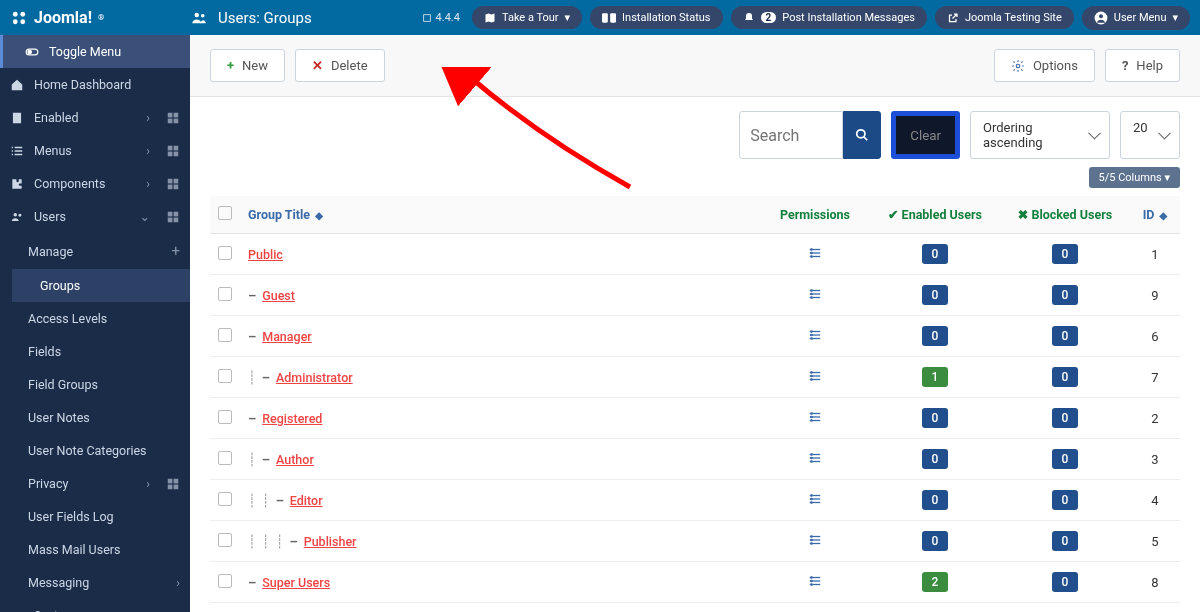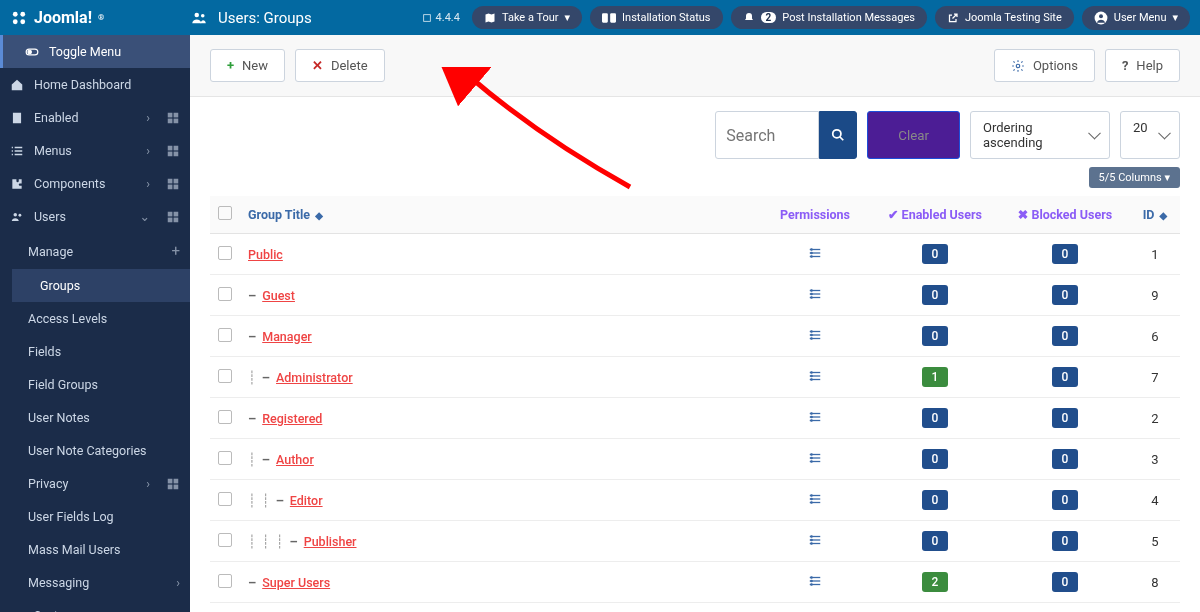--- a/index.html
+++ b/index.html
@@ -22,28 +22,28 @@
 .sidebar-sub { padding-left: 28px; }
 .main { flex: 1; background: #fff; display: flex; flex-direction: column; }
 .toolbar { background: #f8f8f8; border-bottom: 1px solid #e5e5e5; padding: 14px 20px; display: flex; gap: 10px; position: relative; }
 .btn { background: #fff; border: 1px solid #ccd4de; border-radius: 3px; padding: 8px 16px; font-size: 13px; display: flex; align-items: center; gap: 8px; cursor: pointer; color: #555; }
 .btn .plus { color: #2e9e3a; font-weight: bold; }
 .btn .x { color: #c52827; font-weight: bold; }
 .filters { padding: 14px 20px 8px; display: flex; justify-content: flex-end; gap: 10px; }
 .search-wrap { display: flex; }
 .search-input { border: 1px solid #ccd4de; border-radius: 3px 0 0 3px; padding: 12px 10px; width: 104px; font-size: 16px; }
 .search-btn { background: #1b4a87; border: 1px solid #1b4a87; color: #fff; width: 38px; border-radius: 0 3px 3px 0; display: flex; align-items: center; justify-content: center; cursor: pointer; }
-.clear-btn { background: #4c1d95; border: 1px solid #1d4ed8; border-radius: 3px; padding: 8px 30px; color: #888; cursor: pointer; }
+.clear-btn { background: #0f172a; border: 5px solid #1d4ed8; border-radius: 3px; padding: 8px 14px; color: #888; cursor: pointer; }
 .select { border: 1px solid #ccd4de; border-radius: 3px; padding: 8px 30px 8px 12px; background: #fff; position: relative; cursor: pointer; }
 .select::after { content: ""; position: absolute; right: 10px; top: 50%; width: 8px; height: 8px; border-right: 1.5px solid #666; border-bottom: 1.5px solid #666; transform: translateY(-70%) rotate(45deg); }
 .cols-row { padding: 0 20px 8px; display: flex; justify-content: flex-end; }
 .cols-btn { background: #5c728f; color: #fff; border-radius: 3px; padding: 4px 10px; font-size: 11px; cursor: pointer; }
 .table-wrap { padding: 0 20px 20px; }
 table { width: 100%; border-collapse: collapse; }
-thead th { text-align: left; padding: 10px 8px; font-size: 12.5px; font-weight: bold; color: #8b5cf6; border-bottom: 1px solid #e3e3e3; background: #fafafa; }
+thead th { text-align: left; padding: 10px 8px; font-size: 12.5px; font-weight: bold; color: #15803d; border-bottom: 1px solid #e3e3e3; background: #fafafa; }
 thead th.link { color: #3b6aa8; cursor: pointer; }
 tbody td { padding: 10px 8px; border-bottom: 1px solid #ededed; vertical-align: middle; }
 .grp-link { color: #ef4444; text-decoration: underline; font-size: 12.5px; font-weight: 500; }
 .indent { display: inline-flex; align-items: center; gap: 6px; }
 .indent .bar { color: #999; }
 .indent .dash { color: #666; font-weight: bold; }
 .perm-icon { color: #3b6aa8; cursor: pointer; }
 .count-badge { background: #214e8c; color: #fff; border-radius: 3px; padding: 3px 10px; font-size: 12px; font-weight: 500; display: inline-block; min-width: 26px; text-align: center; }
 .count-badge.green { background: #3b8c3e; }
 .col-center { text-align: center; }

